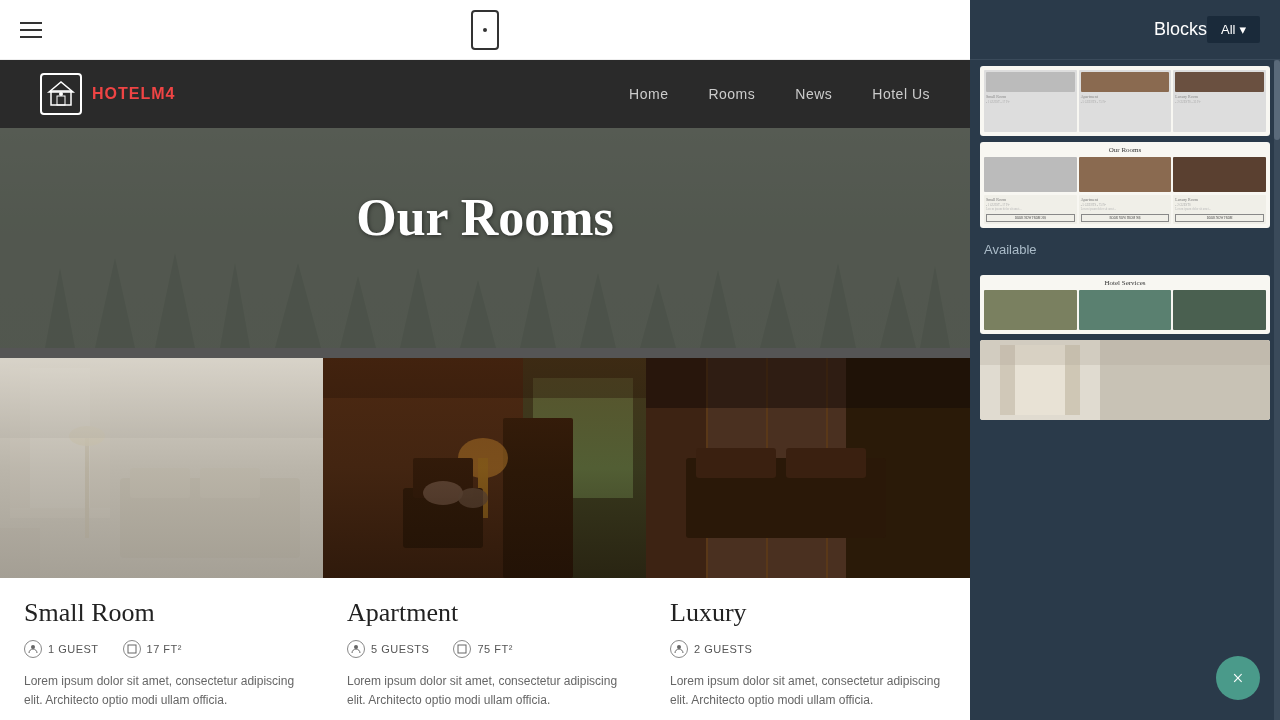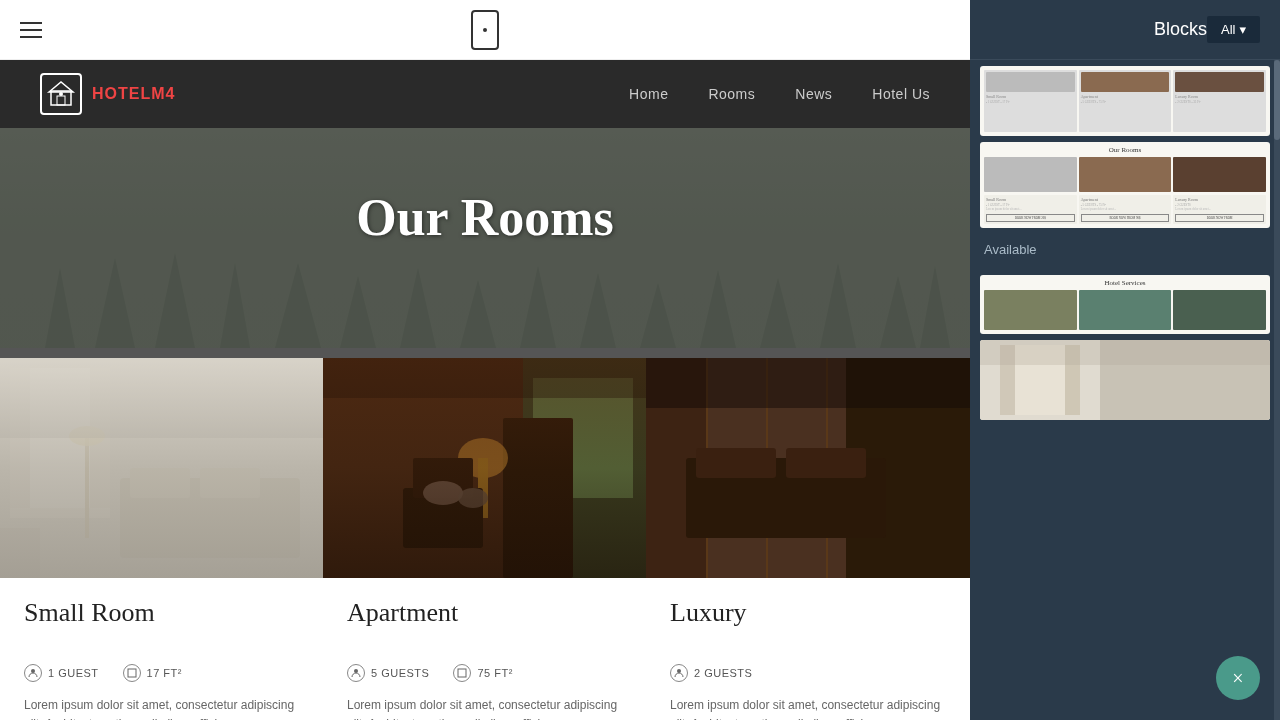--- a/index.html
+++ b/index.html
@@ -184,21 +184,20 @@
     }
     .card-meta-item {
       display: flex;
       align-items: center;
       gap: 6px;
       font-size: 11px;
       color: #555;
       font-family: Arial, sans-serif;
       text-transform: uppercase;
       letter-spacing: 0.5px;
-      margin-top: 24px;
     }
     .meta-icon {
       width: 18px;
       height: 18px;
       border: 1.5px solid #888;
       border-radius: 50%;
       display: flex;
       align-items: center;
       justify-content: center;
       font-size: 9px;

